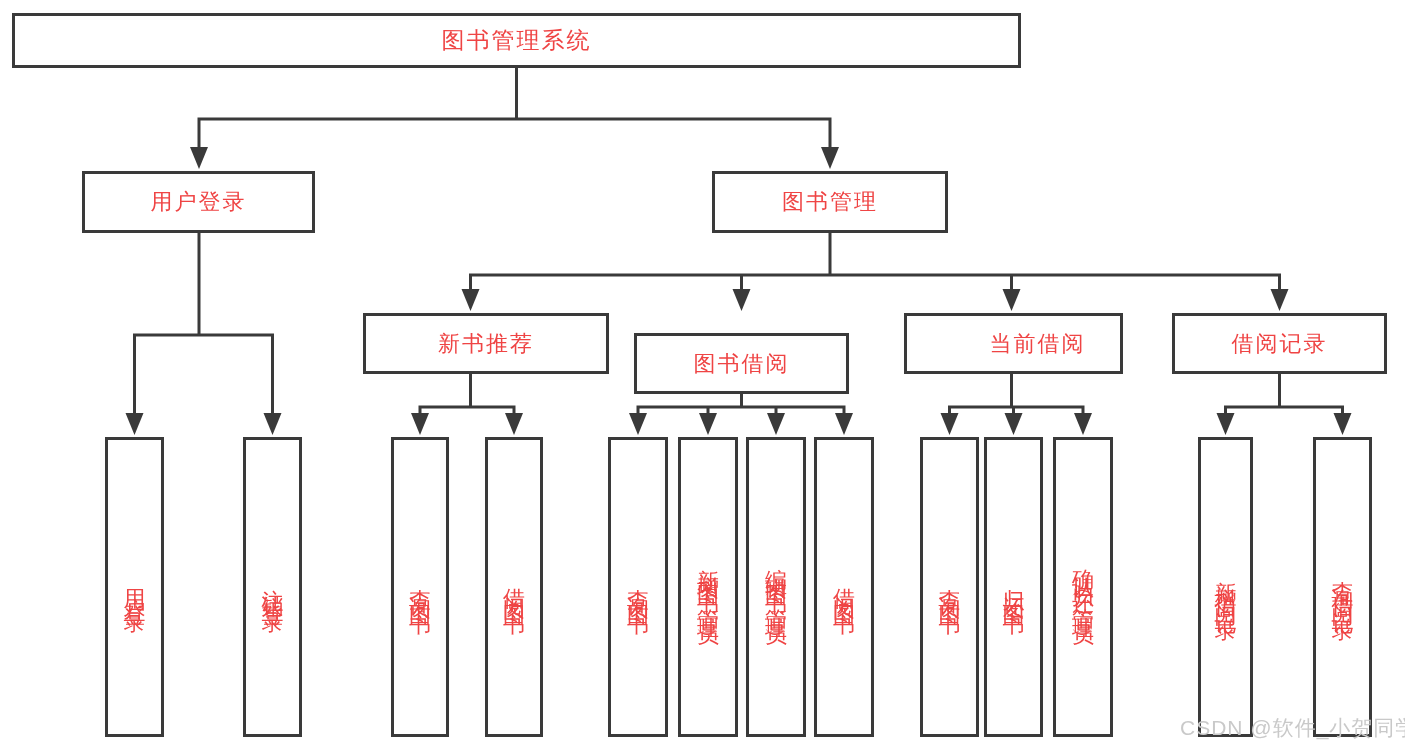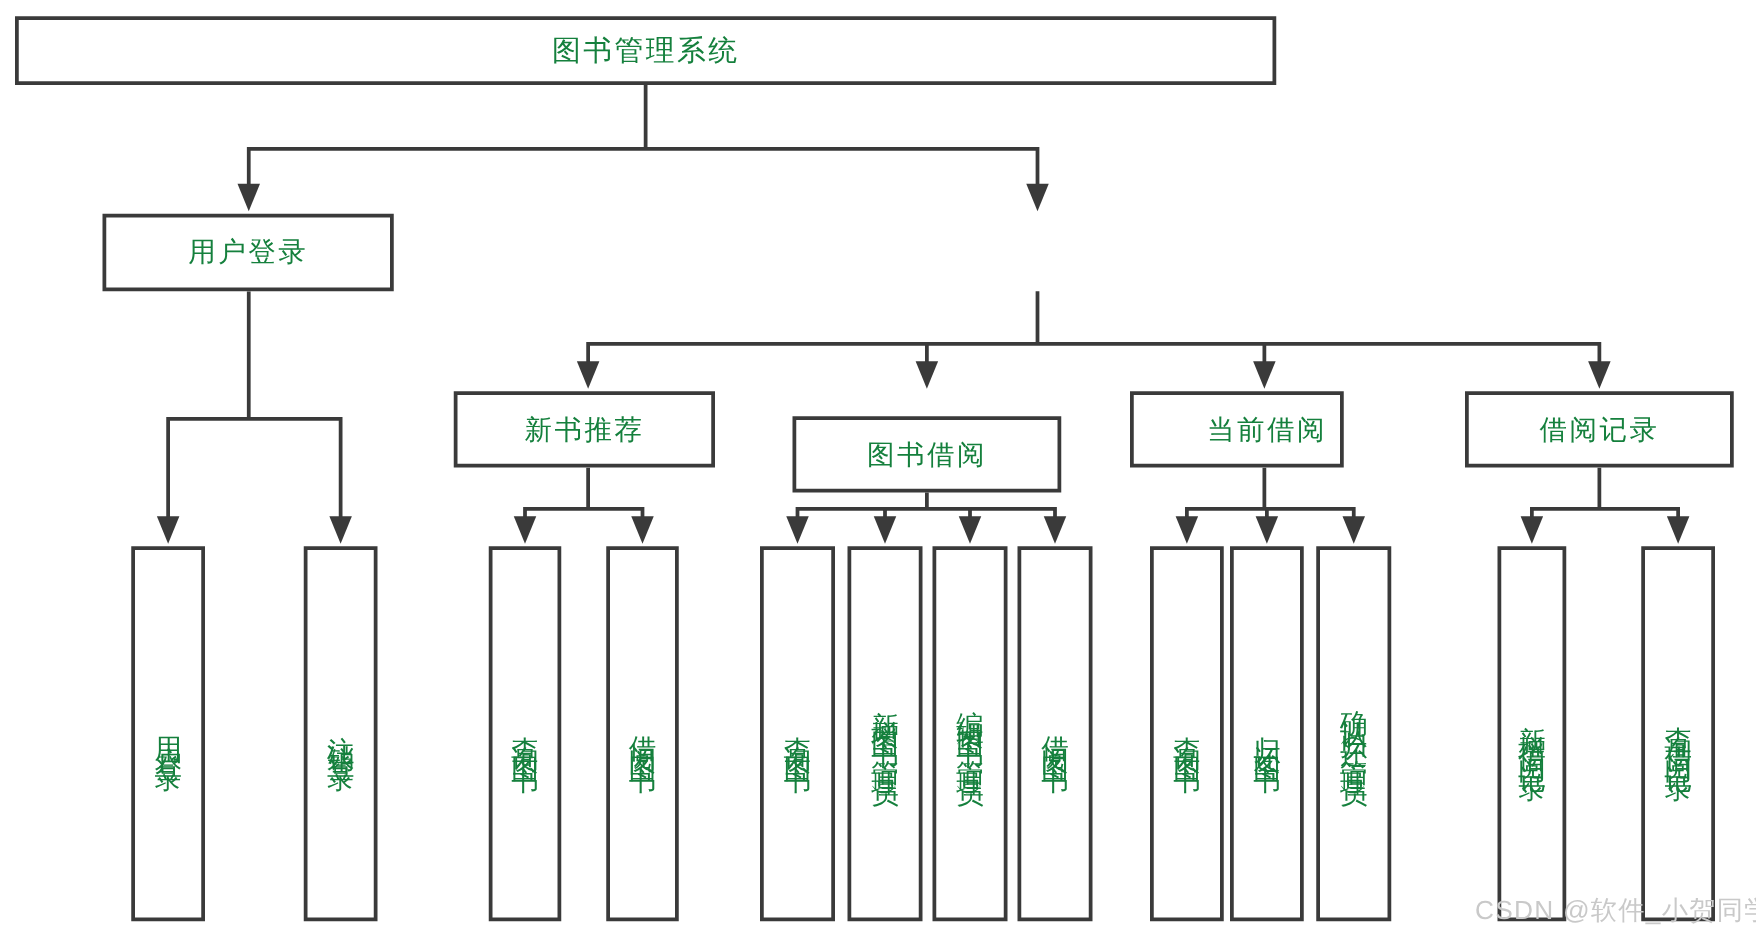--- a/index.html
+++ b/index.html
@@ -15,21 +15,21 @@
     position: absolute;
     left: 0; top: 0;
     width: 1405px; height: 747px;
     z-index: 0;
   }
   .node {
     position: absolute;
     box-sizing: border-box;
     border: 3px solid #3a3a3a;
     background: #ffffff;
-    color: #15803d;
+    color: #ef4444;
     display: flex;
     align-items: center;
     justify-content: center;
     z-index: 1;
   }
   .hbox {
     font-size: 22px;
     letter-spacing: 2px;
     white-space: nowrap;
   }
@@ -93,24 +93,25 @@
       <polygon points="1004.5,413 1022.5,413 1013.5,435"></polygon>
       <polygon points="1074,413 1092,413 1083,435"></polygon>
       <polygon points="1216.5,413 1234.5,413 1225.5,435"></polygon>
       <polygon points="1333.5,413 1351.5,413 1342.5,435"></polygon>
     </g>
   </svg>
 
   <div class="node hbox rootbox" style="left:12px; top:13px; width:1009px; height:55px;">图书管理系统</div>
 
   <div class="node hbox" style="left:82px; top:171px; width:233px; height:62px;">用户登录</div>
+  <div class="node hbox" style="left:712px; top:171px; width:236px; height:62px;">图书管理</div>
 
-  <div class="node hbox" style="left:363px; top:313px; width:209px; height:61px;">新书推荐</div>
+  <div class="node hbox" style="left:363px; top:313px; width:246px; height:61px;">新书推荐</div>
   <div class="node hbox" style="left:634px; top:313px; width:215px; height:61px;margin-top:20px;">图书借阅</div>
-  <div class="node hbox" style="left:904px; top:313px; width:171px; height:61px;padding-left:48px;">当前借阅</div>
+  <div class="node hbox" style="left:904px; top:313px; width:219px; height:61px;padding-left:48px;">当前借阅</div>
   <div class="node hbox" style="left:1172px; top:313px; width:215px; height:61px;">借阅记录</div>
 
   <div class="node vbox" style="left:105px; top:437px; width:59px; height:300px;">用户登录</div>
   <div class="node vbox" style="left:243px; top:437px; width:59px; height:300px;">注销登录</div>
 
   <div class="node vbox" style="left:391px; top:437px; width:58px; height:300px;">查询图书</div>
   <div class="node vbox" style="left:485px; top:437px; width:58px; height:300px;">借阅图书</div>
 
   <div class="node vbox" style="left:608px; top:437px; width:60px; height:300px;">查询图书</div>
   <div class="node vbox" style="left:678px; top:437px; width:60px; height:300px;">新增图书（管理员）</div>

